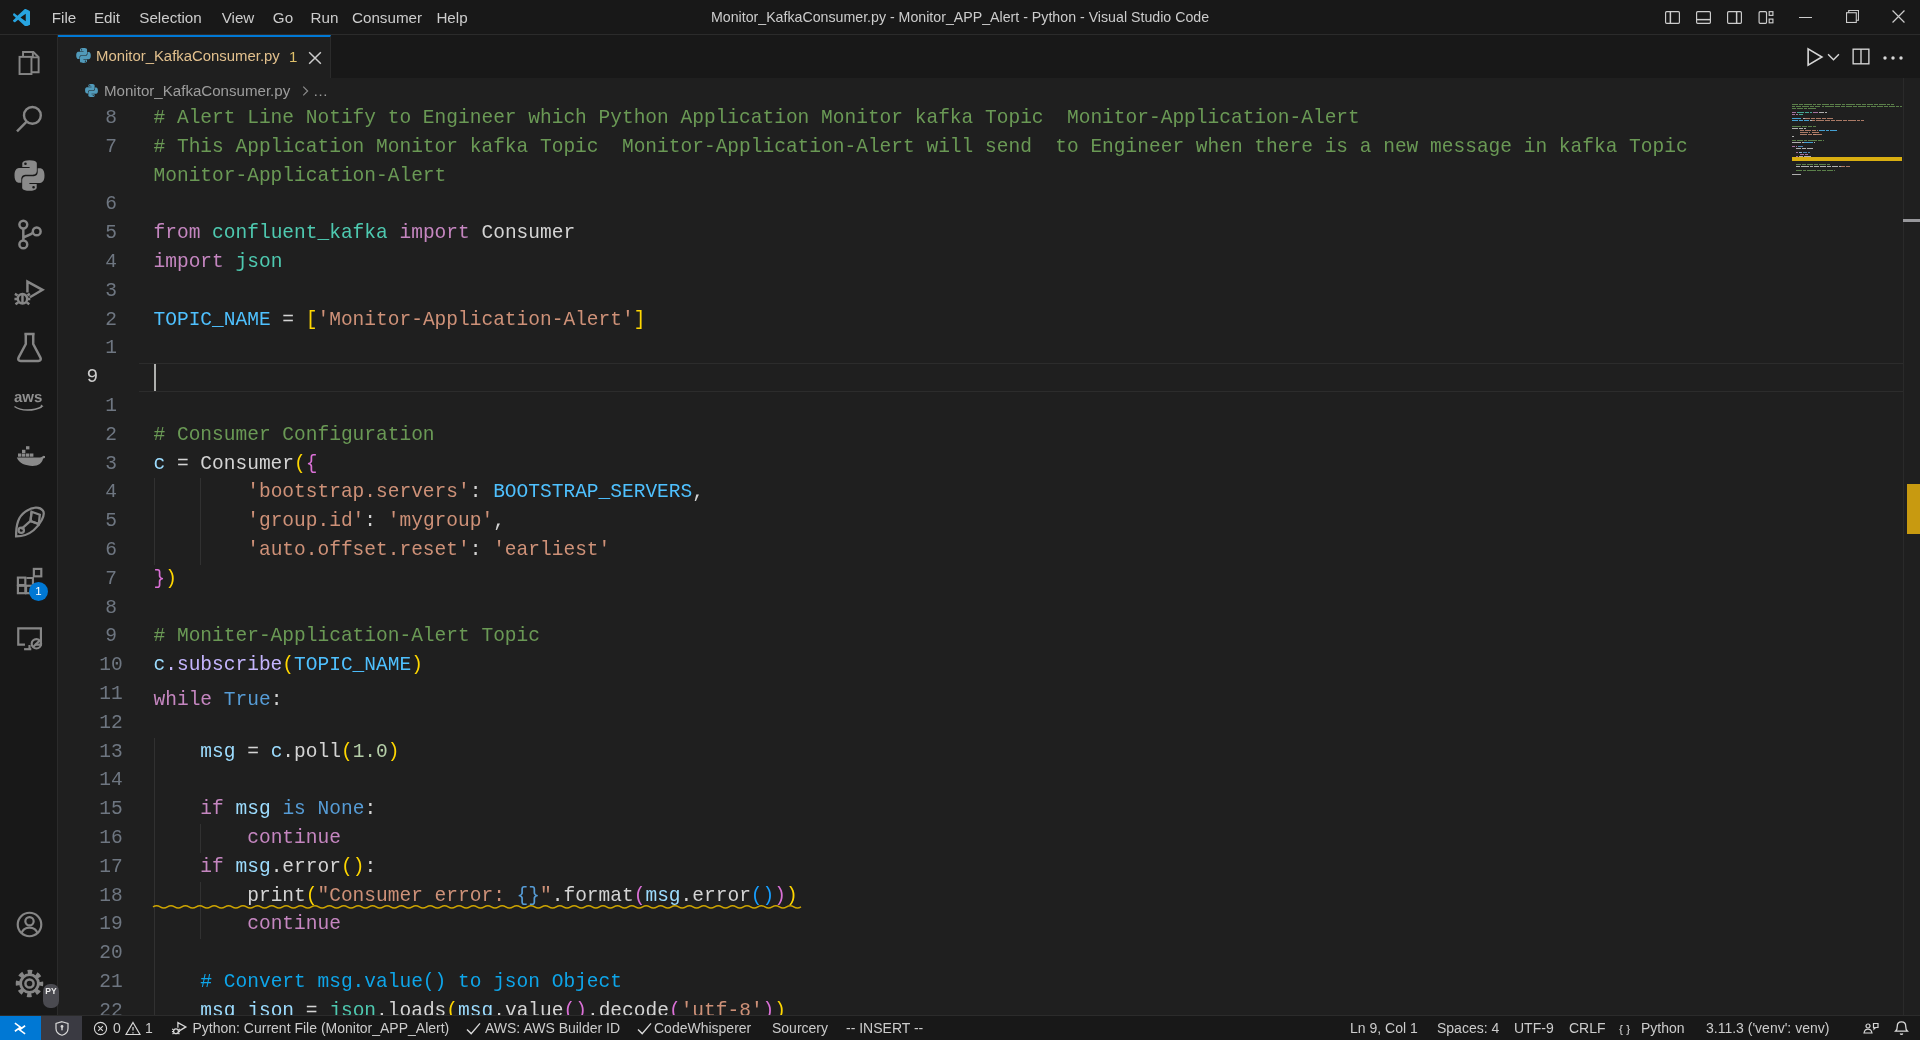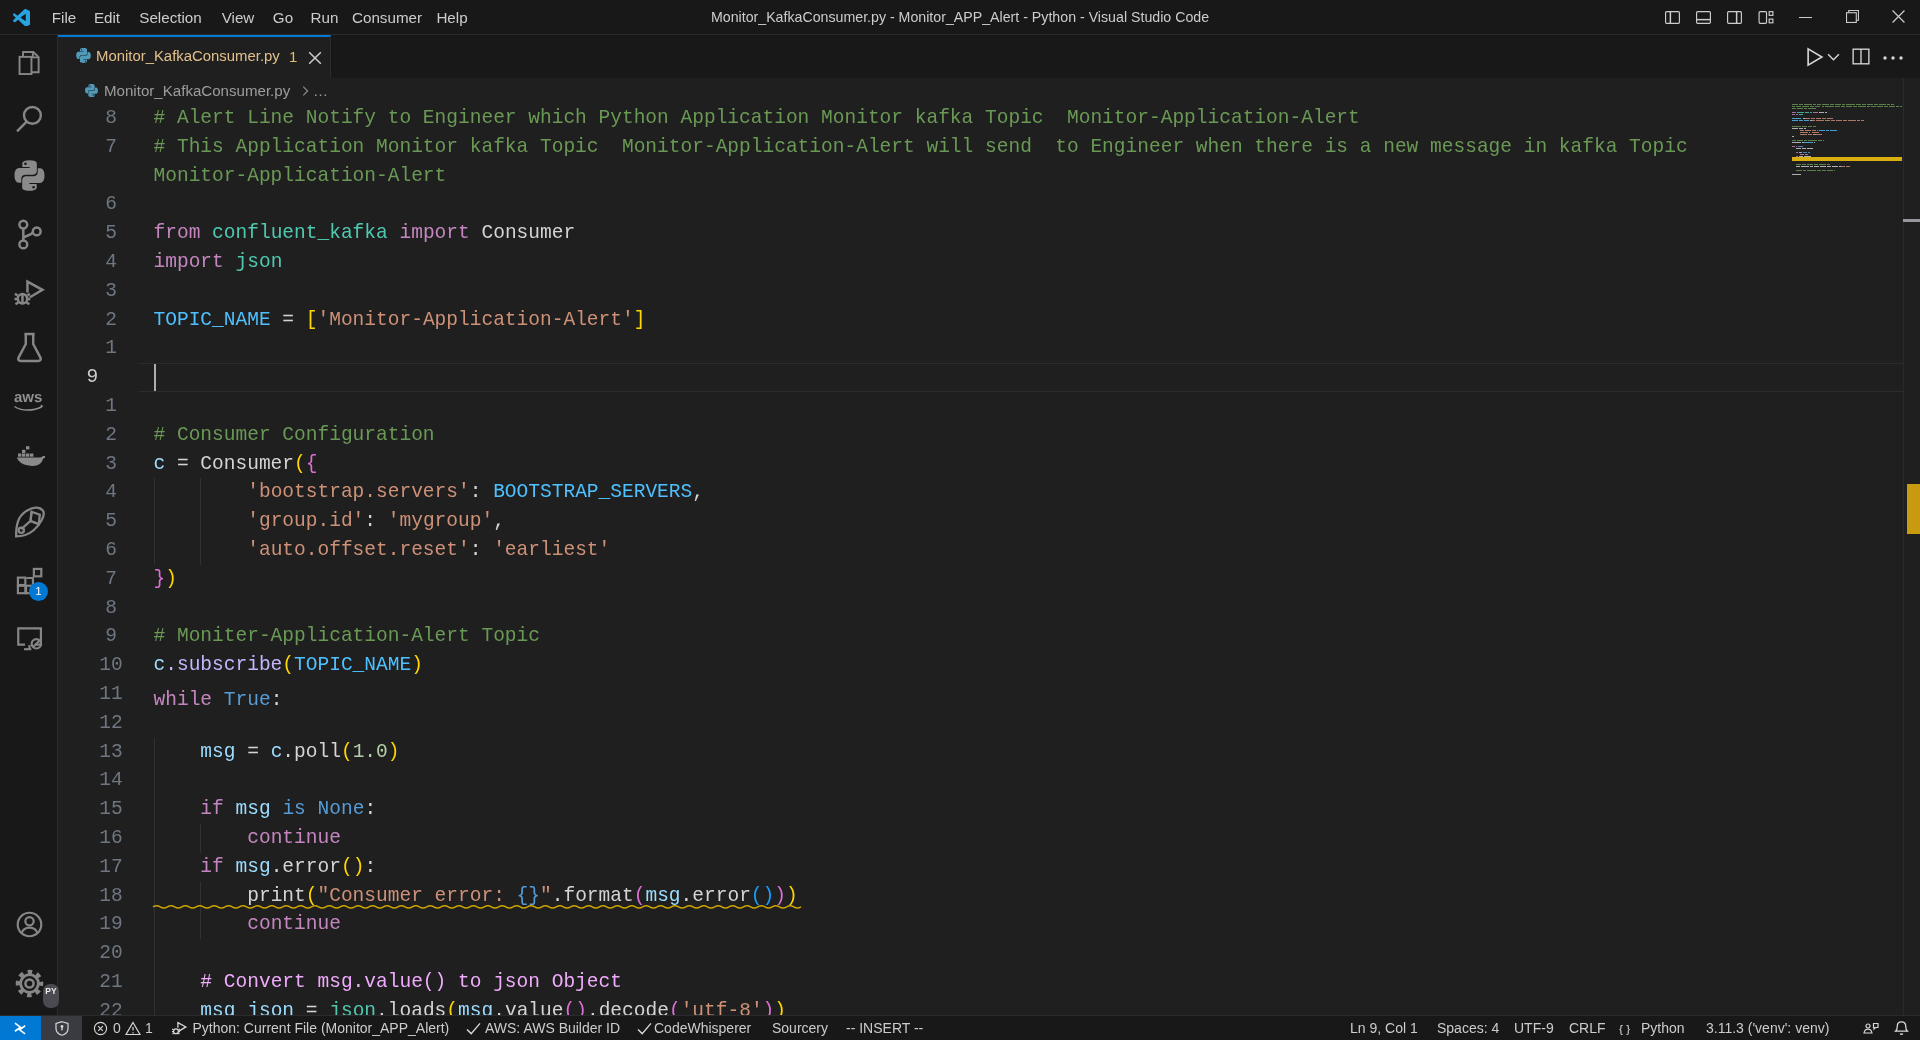--- a/index.html
+++ b/index.html
@@ -256,21 +256,21 @@
 <div class="ln" style="top:824.0px">16</div>
 <pre class="cl" style="top:824.0px"><i style="color:#D4D4D4">        </i><i style="color:#C586C0">continue</i></pre>
 <div class="ln" style="top:852.8px">17</div>
 <pre class="cl" style="top:852.8px"><i style="color:#D4D4D4">    </i><i style="color:#C586C0">if</i><i style="color:#D4D4D4"> </i><i style="color:#9CDCFE">msg</i><i style="color:#D4D4D4">.error</i><i style="color:#FFD700">(</i><i style="color:#FFD700">)</i><i style="color:#D4D4D4">:</i></pre>
 <div class="ln" style="top:881.6px">18</div>
 <pre class="cl" style="top:881.6px"><i style="color:#D4D4D4">        </i><i style="color:#D4D4D4">print</i><i style="color:#FFD700">(</i><i style="color:#CE9178">"Consumer error: </i><i style="color:#569CD6">{}</i><i style="color:#CE9178">"</i><i style="color:#D4D4D4">.format</i><i style="color:#DA70D6">(</i><i style="color:#9CDCFE">msg</i><i style="color:#D4D4D4">.error</i><i style="color:#179FFF">(</i><i style="color:#179FFF">)</i><i style="color:#DA70D6">)</i><i style="color:#FFD700">)</i></pre>
 <div class="ln" style="top:910.4px">19</div>
 <pre class="cl" style="top:910.4px"><i style="color:#D4D4D4">        </i><i style="color:#C586C0">continue</i></pre>
 <div class="ln" style="top:939.2px">20</div>
 <div class="ln" style="top:968.0px">21</div>
-<pre class="cl" style="top:968.0px"><i style="color:#D4D4D4">    </i><i style="color:#f0abfc"># Convert msg.value() to json Object</i></pre>
+<pre class="cl" style="top:968.0px"><i style="color:#D4D4D4">    </i><i style="color:#0ea5e9"># Convert msg.value() to json Object</i></pre>
 <div class="ln" style="top:996.8px">22</div>
 <pre class="cl" style="top:996.8px"><i style="color:#D4D4D4">    </i><i style="color:#9CDCFE">msg_json</i><i style="color:#D4D4D4"> = </i><i style="color:#4EC9B0">json</i><i style="color:#D4D4D4">.loads</i><i style="color:#FFD700">(</i><i style="color:#9CDCFE">msg</i><i style="color:#D4D4D4">.value</i><i style="color:#DA70D6">(</i><i style="color:#DA70D6">)</i><i style="color:#D4D4D4">.decode</i><i style="color:#DA70D6">(</i><i style="color:#CE9178">'utf-8'</i><i style="color:#DA70D6">)</i><i style="color:#FFD700">)</i></pre>
 <div class="ig" style="left:153.5px;top:478.4px"></div>
 <div class="ig" style="left:200.4px;top:478.4px"></div>
 <div class="ig" style="left:153.5px;top:507.2px"></div>
 <div class="ig" style="left:200.4px;top:507.2px"></div>
 <div class="ig" style="left:153.5px;top:536.0px"></div>
 <div class="ig" style="left:200.4px;top:536.0px"></div>
 <div class="ig" style="left:153.5px;top:737.6px"></div>
 <div class="ig" style="left:153.5px;top:766.4px"></div>

